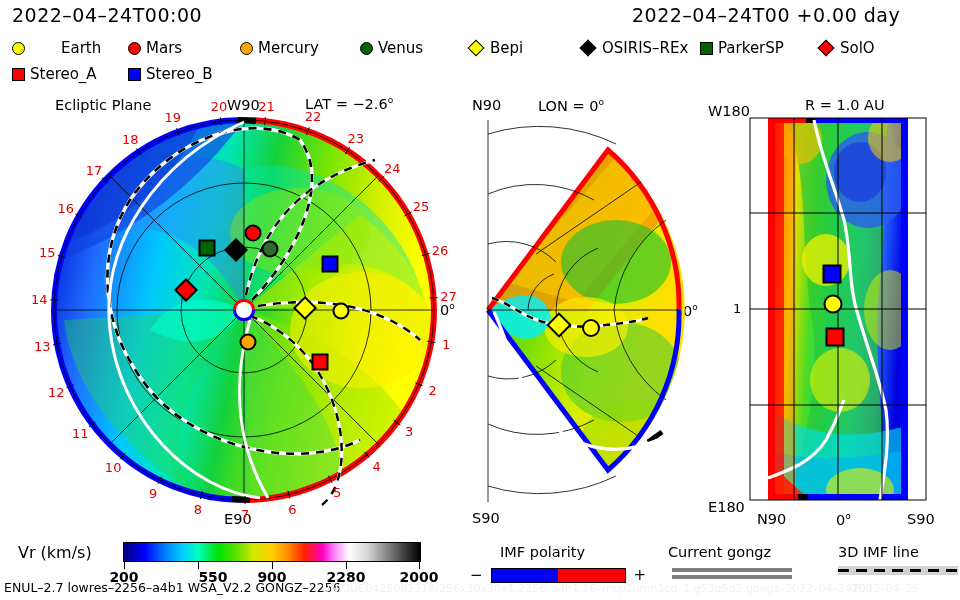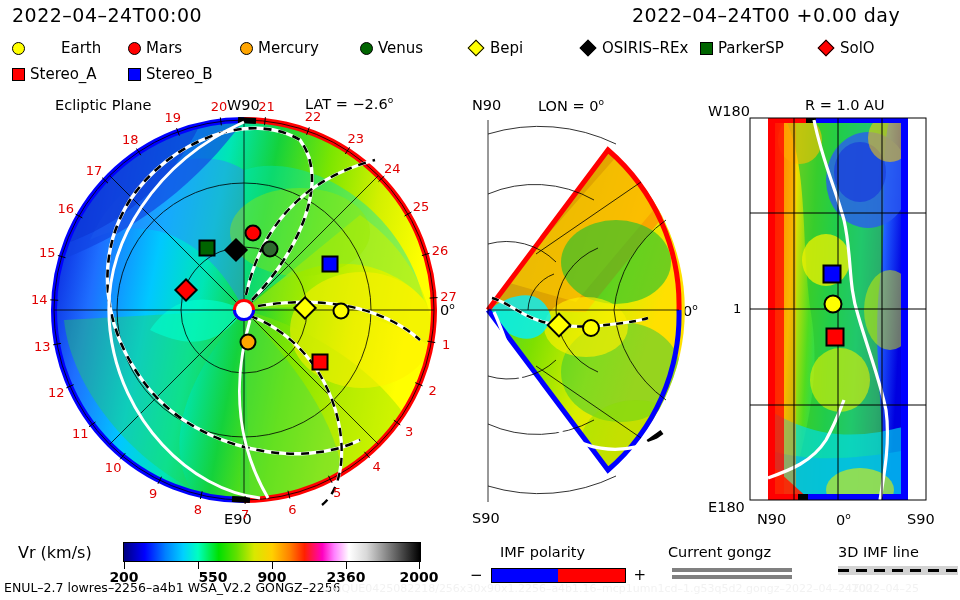--- a/index.html
+++ b/index.html
@@ -427,21 +427,21 @@
   <div id="cbwrap" class="abs">
     <div id="cbar"></div>
     <div class="cbtick" style="left:1px;"></div>
     <div class="cbtick" style="left:75px;"></div>
     <div class="cbtick" style="left:149px;"></div>
     <div class="cbtick" style="left:223px;"></div>
     <div class="cbtick" style="left:296px;"></div>
     <div class="cblab" style="left:1px;">200</div>
     <div class="cblab" style="left:75px;margin-left:15px;">550</div>
     <div class="cblab" style="left:149px;">900</div>
-    <div class="cblab" style="left:223px;">2360</div>
+    <div class="cblab" style="left:223px;">2280</div>
     <div class="cblab" style="left:296px;">2000</div>
   </div>
 
   <div class="abs txt blegtitle" style="left:500px;top:545px;">IMF polarity</div>
   <div class="abs" style="left:470px;top:568px;display:flex;align-items:center;gap:8px;">
     <span class="txt" style="font-size:15px">−</span>
     <span id="imfbar"></span>
     <span class="txt" style="font-size:15px">+</span>
   </div>
 

